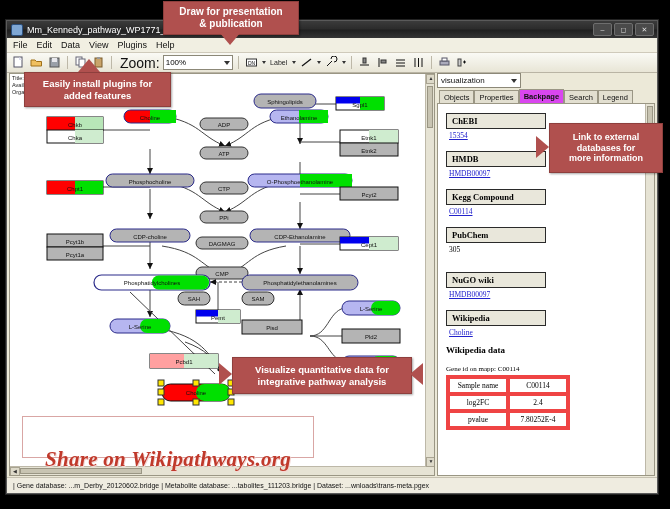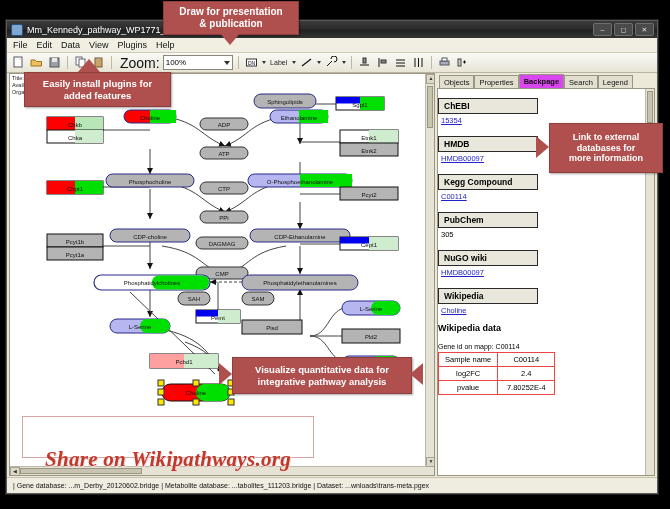--- a/index.html
+++ b/index.html
@@ -43,29 +43,29 @@
 
   
   .right{position:relative;flex:1;margin:2px 2px 2px 0;display:flex;flex-direction:column;}
   .visrow{display:flex;align-items:center;height:15px;}
   .vissel{width:76px;height:13px;background:#fff;border:1px solid #8c8878;font-size:8px;color:#111;
           display:flex;align-items:center;justify-content:space-between;padding:0 3px;}
   .tabs{display:flex;align-items:flex-end;height:13px;gap:0;margin-top:2px;padding-left:2px;}
   .tab{font-size:7.5px;padding:2px 4px 1px 4px;border:1px solid #9a9684;border-bottom:none;
        background:#e2dfd0;color:#111;line-height:9px;}
   .tab.active{background:#d946ef;font-weight:bold;padding-bottom:2px;}
-  .panel{flex:1;background:#fff;border:1px solid #9a9684;overflow:hidden;position:relative;padding:6px 0;}
+  .panel{flex:1;background:#fff;border:1px solid #9a9684;overflow:hidden;position:relative;padding:6px 8px;font-family:Liberation Serif, serif;}
   .dbbox{display:inline-block;min-width:88px;border:1px solid #2a2a2a;background:#e9e7db;
          font-size:8.5px;font-weight:bold;color:#000;padding:2px 5px;margin-bottom:2px;}
   .dblink{font-size:7.5px;color:#2222cc;text-decoration:underline;display:block;margin:0 0 8px 3px;}
-  .dbplain{font-size:7.5px;color:#000;display:block;margin:0 0 8px 3px;}
+  .dbplain{font-size:7.5px;color:#000;display:block;margin:0 0 15px 3px;}
   .exptitle{font-size:9px;font-weight:bold;color:#000;margin:4px 0 10px 0;}
   .geneid{font-size:7px;color:#000;margin-bottom:2px;}
   table.expr{border-collapse:collapse;font-size:7.5px;}
-  table.expr td{border:1px solid #ef4444;padding:2px 6px;text-align:center;color:#000;min-width:44px;}
+  table.expr td{border:4px solid #ef4444;padding:2px 6px;text-align:center;color:#000;min-width:44px;}
 
   
   .vsb{position:absolute;right:0;top:0;bottom:0;width:8px;background:#e6e3d4;border-left:1px solid #bdb8a8;}
   .vsb .thumb{position:absolute;left:1px;right:1px;top:12px;height:40px;background:#c8c4b2;border:1px solid #9a9684;}
   .hsb{position:absolute;left:0;right:8px;bottom:0;height:8px;background:#e6e3d4;border-top:1px solid #bdb8a8;}
   .hsb .thumb{position:absolute;top:1px;bottom:1px;left:10px;width:120px;background:#c8c4b2;border:1px solid #9a9684;}
   .arrbtn{position:absolute;width:8px;height:8px;background:#ddd9c9;border:1px solid #a9a492;font-size:5px;
           text-align:center;line-height:6px;color:#333;}
 
   .statusbar{position:absolute;left:0;right:0;bottom:0;height:15px;background:#efece0;
@@ -484,20 +484,26 @@
           <div class="thumb"></div>
           <div class="arrbtn" style="bottom:8px;left:0">▼</div>
         </div>
         <div class="hsb">
           <div class="arrbtn" style="left:0;top:0">◀</div>
           <div class="thumb"></div>
         </div>
       </div>
 
       <div class="right">
+        <div class="visrow">
+          <div class="vissel">
+            <span>visualization</span>
+            <span class="caret"></span>
+          </div>
+        </div>
         <div class="tabs">
           <div class="tab">Objects</div>
           <div class="tab">Properties</div>
           <div class="tab active">Backpage</div>
           <div class="tab">Search</div>
           <div class="tab">Legend</div>
         </div>
 
         <div class="panel">
           <div class="dbbox">ChEBI</div>

